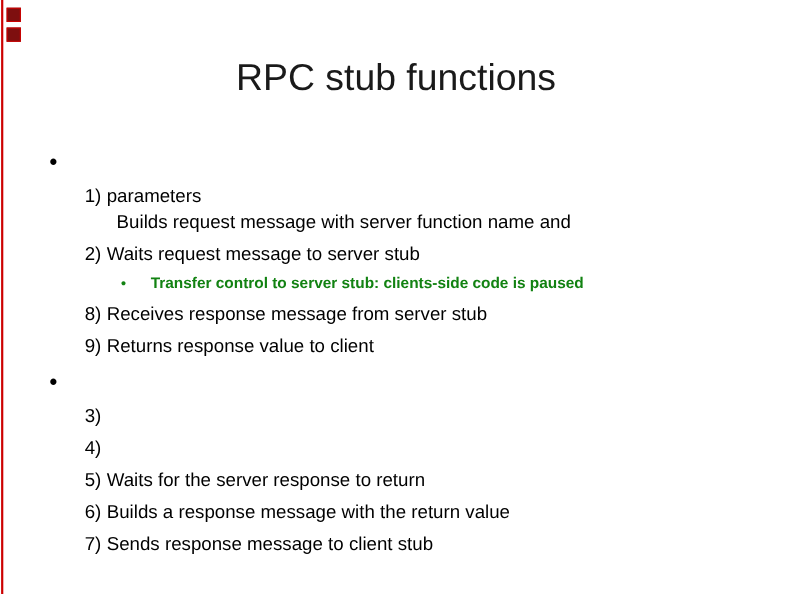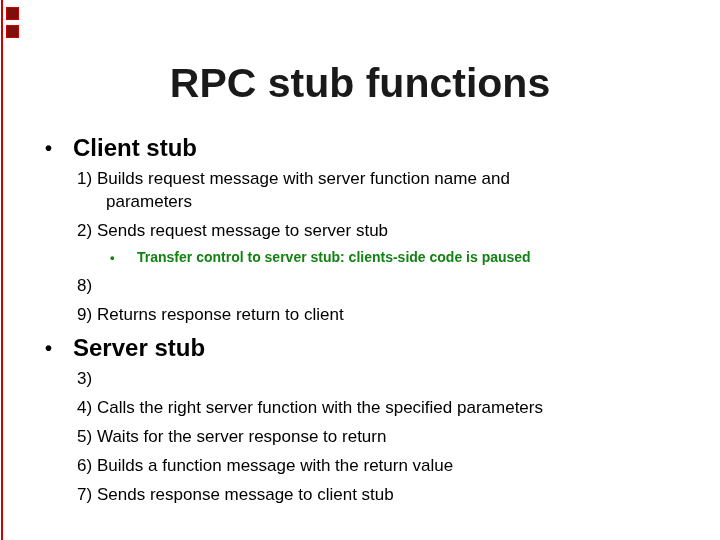--- a/index.html
+++ b/index.html
@@ -35,24 +35,24 @@
     box-sizing: border-box;
   }
   .corner-sq.sq1 { top: 7px; }
   .corner-sq.sq2 { top: 25px; }
 
   .title {
     position: absolute;
     top: 42px;
     left: 0;
     right: 0;
-    margin: 16px;
+    margin: 4px;
     text-align: center;
-    font-size: 41px;
-    font-weight: 700;
+    font-size: 34px;
+    font-weight: 400;
     line-height: 50px;
     color: var(--title-color, #1a1a1a);
     letter-spacing: 0px;
   }
 
   .content {
     position: absolute;
     left: 45px;
     top: 134px;
     width: 650px;
@@ -115,71 +115,69 @@
 <div class="slide">
   <div class="edge-line"></div>
   <div class="corner-sq sq1"></div>
   <div class="corner-sq sq2"></div>
 
   <h1 class="title">RPC stub functions</h1>
 
   <div class="content" id="content">
       <div class="heading-row">
         <span class="h-bullet">•</span>
-        <span class="h-label">Client stub</span>
       </div>
       <div class="item">
         <span class="num">1)</span>
         <div class="item-text">
+          <div class="line">parameters</div>
           <div class="line">Builds request message with server function name and</div>
-          <div class="line">parameters</div>
         </div>
       </div>
       <div class="item">
         <span class="num">2)</span>
         <div class="item-text">
-          <div class="line">Sends request message to server stub</div>
+          <div class="line">Waits request message to server stub</div>
         </div>
       </div>
       <div class="green-row">
         <span class="g-bullet">•</span>
         <span class="g-text">Transfer control to server stub: clients-side code is paused</span>
       </div>
       <div class="item">
         <span class="num">8)</span>
+        <div class="item-text">
+          <div class="line">Receives response message from server stub</div>
+        </div>
       </div>
       <div class="item">
         <span class="num">9)</span>
         <div class="item-text">
-          <div class="line">Returns response return to client</div>
+          <div class="line">Returns response value to client</div>
         </div>
       </div>
       <div class="heading-row">
         <span class="h-bullet">•</span>
-        <span class="h-label">Server stub</span>
       </div>
       <div class="item">
         <span class="num">3)</span>
       </div>
       <div class="item">
         <span class="num">4)</span>
-        <div class="item-text">
-          <div class="line">Calls the right server function with the specified parameters</div>
-        </div>
       </div>
       <div class="item">
         <span class="num">5)</span>
         <div class="item-text">
           <div class="line">Waits for the server response to return</div>
         </div>
       </div>
       <div class="item">
         <span class="num">6)</span>
         <div class="item-text">
-          <div class="line">Builds a function message with the return value</div>
+          <div class="line">Builds a response message with the return value</div>
         </div>
       </div>
       <div class="item">
         <span class="num">7)</span>
         <div class="item-text">
           <div class="line">Sends response message to client stub</div>
         </div>
       </div>
     </div>
 </div>

